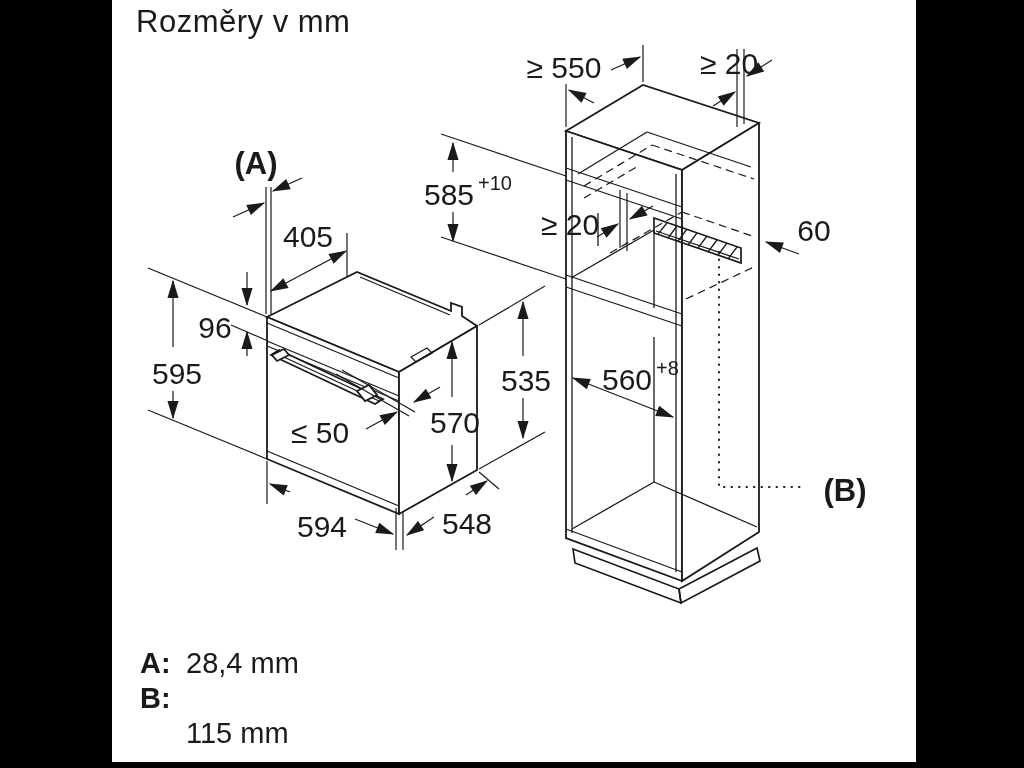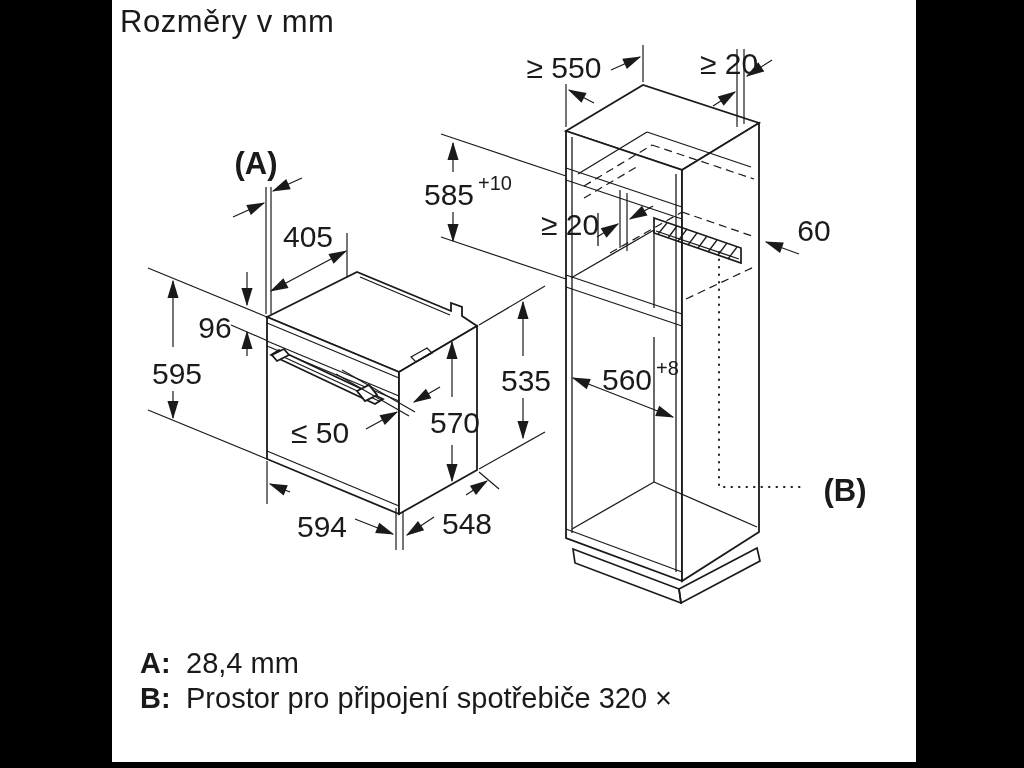--- a/index.html
+++ b/index.html
@@ -4,21 +4,21 @@
 <style>
   html,body{margin:0;padding:0;}
   body{
     width:1024px;height:768px;background:#000;position:relative;overflow:hidden;
     font-family:"Liberation Sans","DejaVu Sans",sans-serif;
   }
   .canvas{
     position:absolute;left:112px;top:0;width:804px;height:762px;background:#fff;
   }
   .page-title{
-    position:absolute;left:120px;top:4px;font-size:31px;color:#1a1a1a;
+    position:absolute;left:136px;top:4px;font-size:31px;color:#1a1a1a;
     letter-spacing:0.5px;
   }
   svg.drawing{position:absolute;left:0;top:0;width:1024px;height:768px;}
   svg text{fill:#1a1a1a;font-family:"Liberation Sans","DejaVu Sans",sans-serif;font-size:30px;}
   svg text.small{font-size:20px;}
   svg text.bold{font-weight:bold;font-size:31px;}
   .legend{
     position:absolute;left:140px;top:646px;width:760px;color:#1a1a1a;
     font-size:29px;line-height:35px;
   }
@@ -245,16 +245,17 @@
 </svg>
 
 <div class="legend">
   <div class="legend-row">
     <span class="legend-key">A:</span>
     <span class="legend-val">28,4 mm</span>
   </div>
   <div class="legend-row">
     <span class="legend-key">B:</span>
     <span class="legend-val">
-      <span>Prostor pro připojení spotřebiče 320 ×</span><br>
+      <br>
+      <span>115 mm</span>
     </span>
   </div>
 </div>
 
 </body></html>

